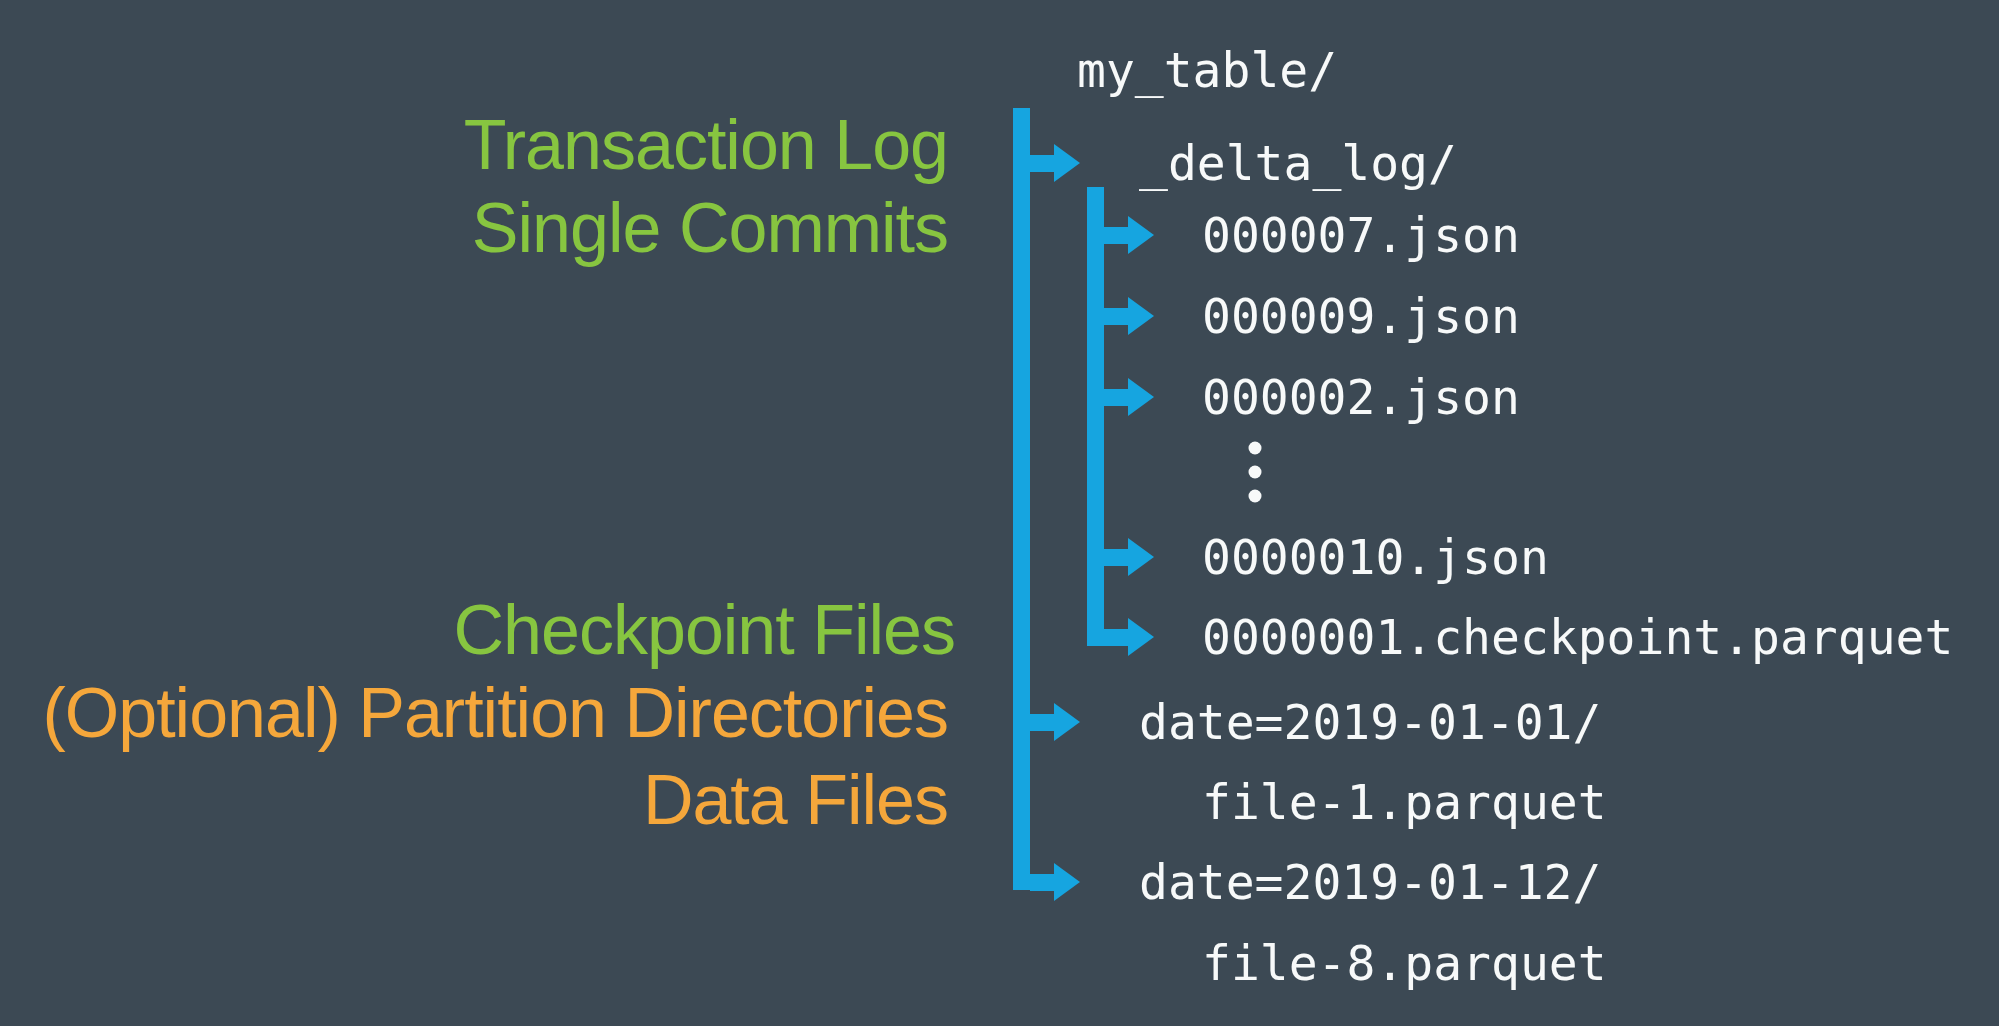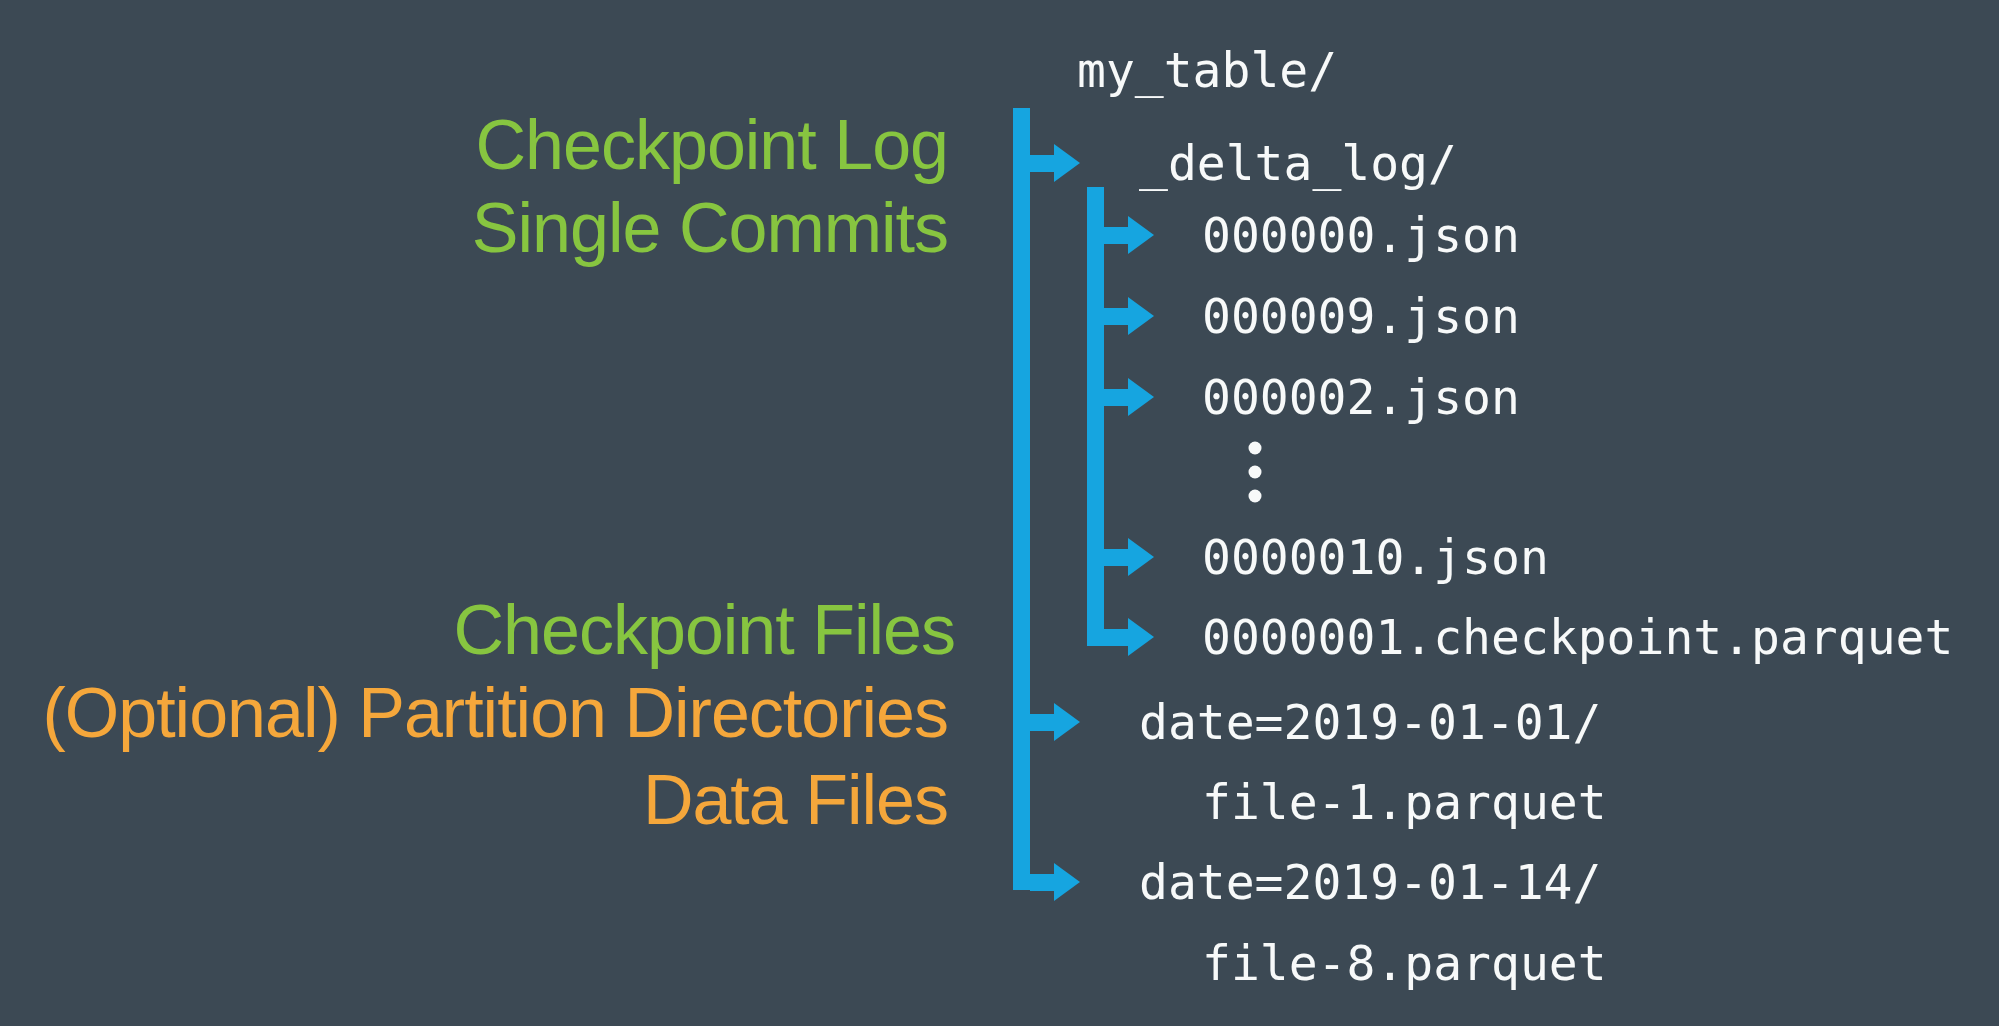--- a/index.html
+++ b/index.html
@@ -79,34 +79,34 @@
 </style>
 </head>
 <body>
 
 <div class="stage" style="--bg: #3C4954; --line: #16A5E0; --green: #87C540; --orange: #F5A73B; --fg: #F7F9F9;">
 
   <div class="vline" style="left:1013px; top:108px; height:782px;"></div>
   <div class="vline" style="left:1087px; top:187px; height:459px;"></div>
 
   <div id="labels">
-      <div class="label green" style="top: 145px;">Checkpoint Log</div>
+      <div class="label green" style="top: 145px;">Transaction Log</div>
       <div class="label green" style="top: 228px;">Single Commits</div>
       <div class="label green" style="top: 630px; margin-left: 7px;">Checkpoint Files</div>
       <div class="label orange" style="top: 713px;">(Optional) Partition Directories</div>
       <div class="label orange" style="top: 800px;">Data Files</div>
     </div>
   <div id="tree">
       <div class="tree-text" style="left: 1045px; top: 70px;">my_table/</div>
       <div class="hbar" style="left: 1030px; top: 154.5px; width: 24px;"></div>
       <div class="tri" style="left: 1054px; top: 144px;"></div>
       <div class="tree-text" style="left: 1107px; top: 163px;">_delta_log/</div>
       <div class="hbar" style="left: 1104px; top: 226.5px; width: 24px;"></div>
       <div class="tri" style="left: 1128px; top: 216px;"></div>
-      <div class="tree-text" style="left: 1170px; top: 235px;">000000.json</div>
+      <div class="tree-text" style="left: 1170px; top: 235px;">000007.json</div>
       <div class="hbar" style="left: 1104px; top: 307.5px; width: 24px;"></div>
       <div class="tri" style="left: 1128px; top: 297px;"></div>
       <div class="tree-text" style="left: 1170px; top: 316px;">000009.json</div>
       <div class="hbar" style="left: 1104px; top: 388.5px; width: 24px;"></div>
       <div class="tri" style="left: 1128px; top: 378px;"></div>
       <div class="tree-text" style="left: 1170px; top: 397px;">000002.json</div>
       <div class="dots" style="left: 1255px; top: 472px;">
         <span class="dot"></span>
         <span class="dot"></span>
         <span class="dot"></span>
@@ -116,16 +116,16 @@
       <div class="tree-text" style="left: 1170px; top: 557px;">0000010.json</div>
       <div class="hbar" style="left: 1104px; top: 628.5px; width: 24px;"></div>
       <div class="tri" style="left: 1128px; top: 618px;"></div>
       <div class="tree-text" style="left: 1170px; top: 637px;">0000001.checkpoint.parquet</div>
       <div class="hbar" style="left: 1030px; top: 713.5px; width: 24px;"></div>
       <div class="tri" style="left: 1054px; top: 703px;"></div>
       <div class="tree-text" style="left: 1107px; top: 722px;">date=2019-01-01/</div>
       <div class="tree-text" style="left: 1170px; top: 802px;">file-1.parquet</div>
       <div class="hbar" style="left: 1030px; top: 873.5px; width: 24px;"></div>
       <div class="tri" style="left: 1054px; top: 863px;"></div>
-      <div class="tree-text" style="left: 1107px; top: 882px;">date=2019-01-14/</div>
+      <div class="tree-text" style="left: 1107px; top: 882px;">date=2019-01-12/</div>
       <div class="tree-text" style="left: 1170px; top: 963px;">file-8.parquet</div>
     </div>
 </div>
 
 </body></html>

